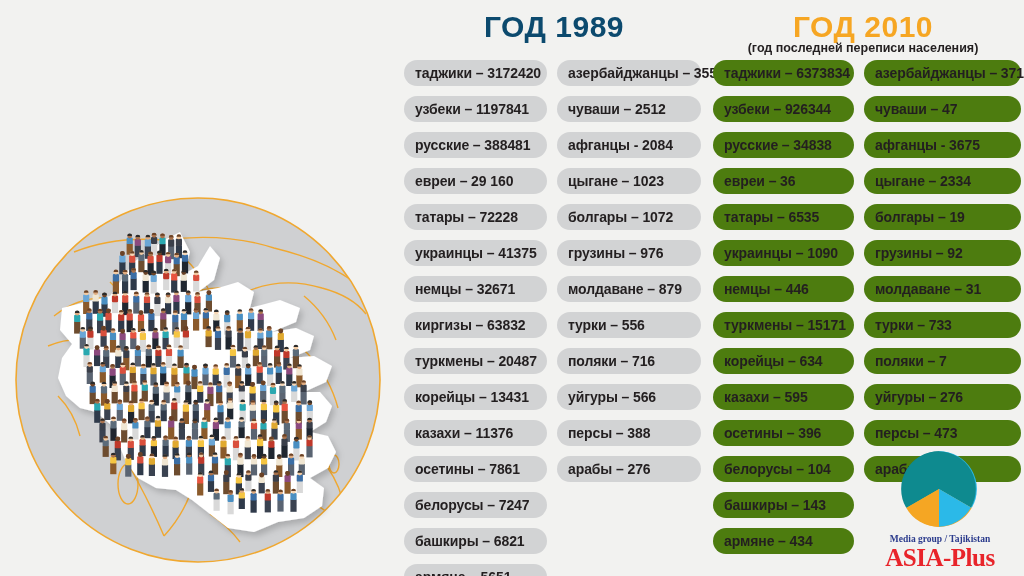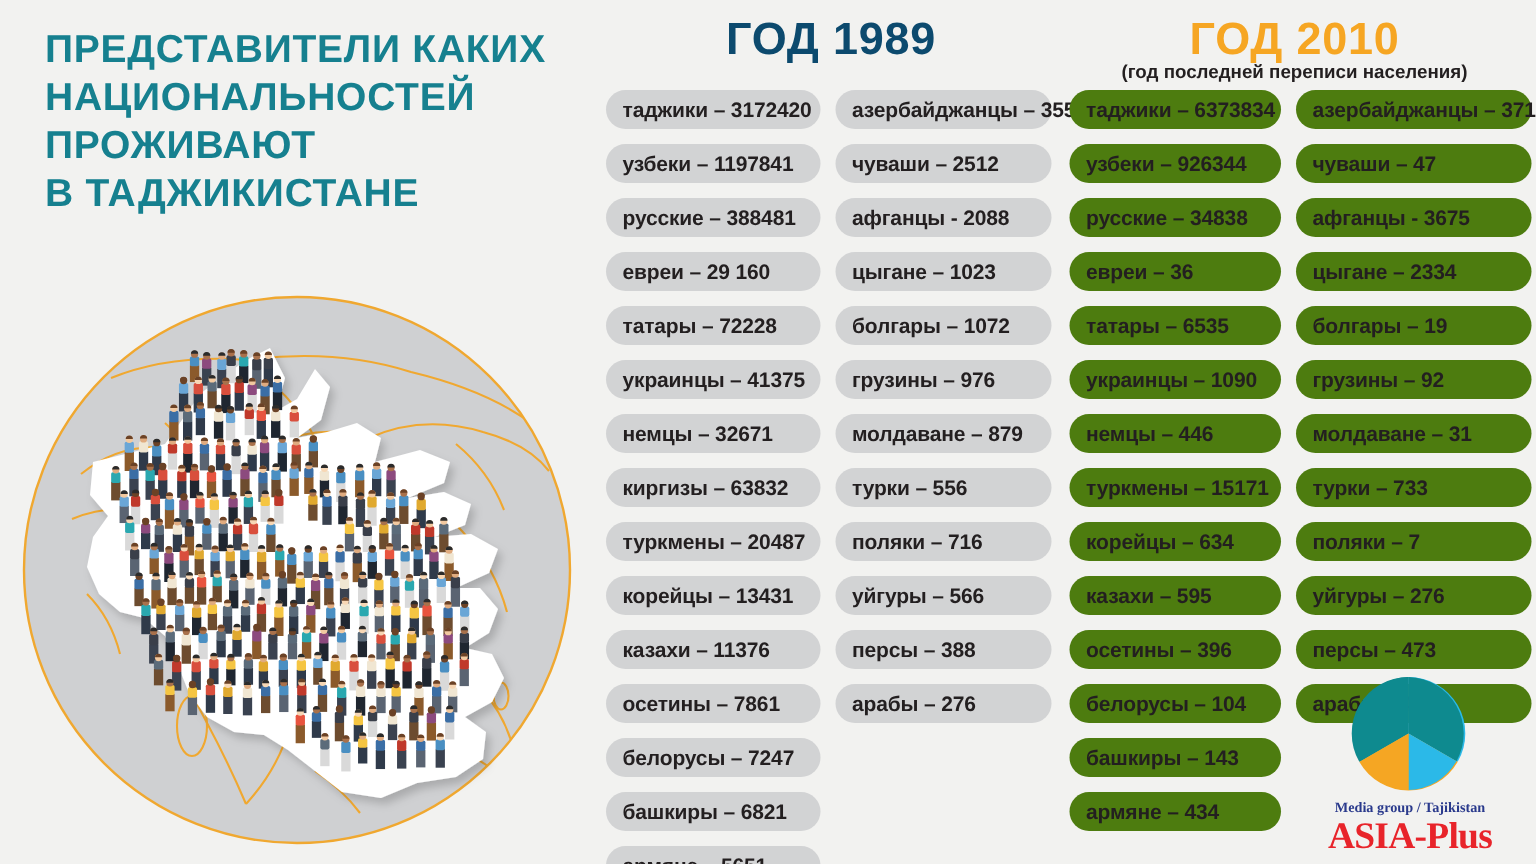--- a/index.html
+++ b/index.html
@@ -71,26 +71,20 @@
     position:absolute;left:0;top:96px;width:132px;text-align:center;
     font-family:"Liberation Serif","DejaVu Serif",serif;
     font-weight:bold;font-size:25px;color:#e8242a;letter-spacing:-0.5px;
   }
 </style>
 </head>
 <body>
 
 <div id="page">
 
-  <div class="title">
-    <span class="ln">ПРЕДСТАВИТЕЛИ КАКИХ</span>
-    <span class="ln">НАЦИОНАЛЬНОСТЕЙ</span>
-    <span class="ln">ПРОЖИВАЮТ</span>
-    <span class="ln">В ТАДЖИКИСТАНЕ</span>
-  </div>
 
   <div class="globe-wrap">
     <svg width="368" height="368" viewBox="0 0 368 368">
       <defs>
         <clipPath id="globeClip">
             <circle cx="184" cy="184" r="182"></circle>
           </clipPath>
         <filter id="sh" x="-20%" y="-20%" width="150%" height="150%">
           <feDropShadow dx="3" dy="4" stdDeviation="3" flood-color="#000" flood-opacity="0.18"></feDropShadow>
         </filter>
@@ -1496,21 +1490,21 @@
       <div class="pill grey">корейцы – 13431</div>
       <div class="pill grey">казахи – 11376</div>
       <div class="pill grey">осетины – 7861</div>
       <div class="pill grey">белорусы – 7247</div>
       <div class="pill grey">башкиры – 6821</div>
       <div class="pill grey">армяне – 5651</div>
     </div>
   <div class="col col-b">
       <div class="pill grey">азербайджанцы – 3556</div>
       <div class="pill grey">чуваши – 2512</div>
-      <div class="pill grey">афганцы - 2088</div>
+      <div class="pill grey">афганцы - 2084</div>
       <div class="pill grey">цыгане – 1023</div>
       <div class="pill grey">болгары – 1072</div>
       <div class="pill grey">грузины – 976</div>
       <div class="pill grey">молдаване – 879</div>
       <div class="pill grey">турки – 556</div>
       <div class="pill grey">поляки – 716</div>
       <div class="pill grey">уйгуры – 566</div>
       <div class="pill grey">персы – 388</div>
       <div class="pill grey">арабы – 276</div>
     </div>

